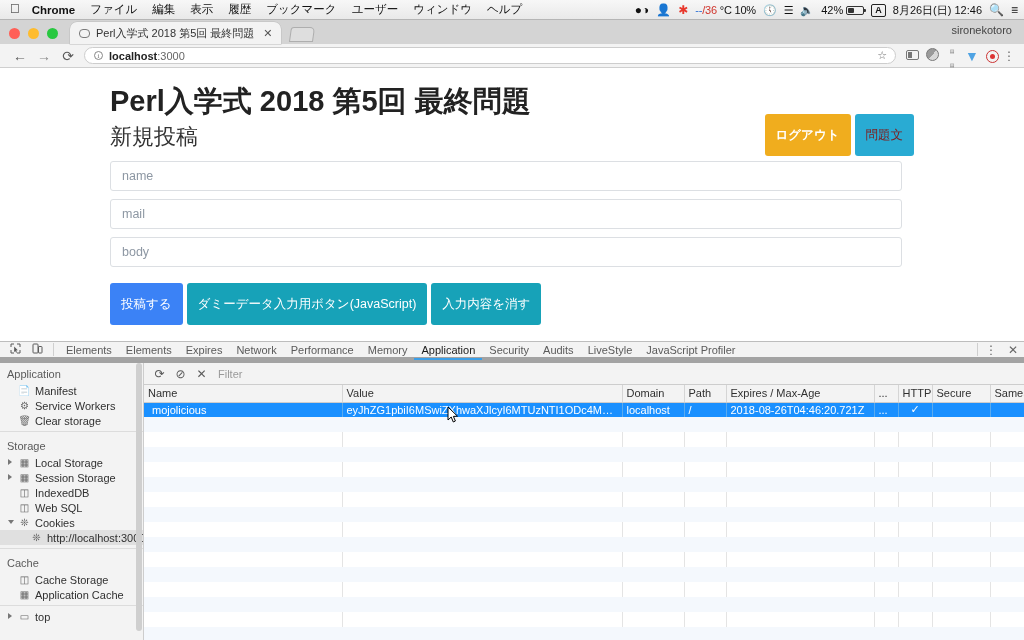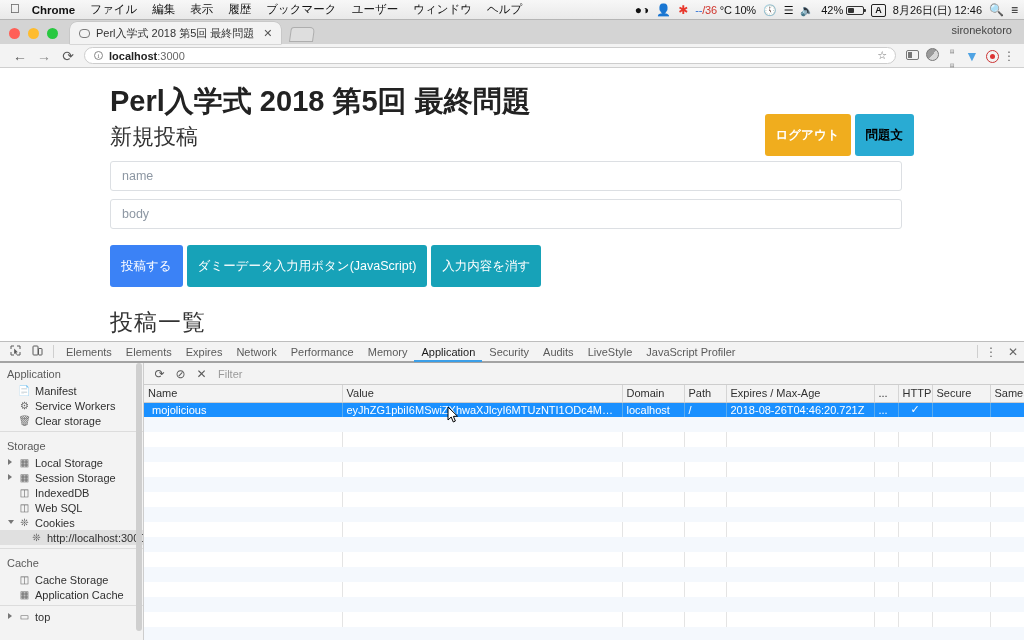--- a/index.html
+++ b/index.html
@@ -140,21 +140,21 @@
   .head-actions {
     position: absolute; right: 110px; top: 46px;
     display: flex; gap: 4px;
   }
   .btn {
     font-size: 12.5px; padding: 14px 11px; border: none;
     border-radius: 3px; color: #fff; cursor: pointer; line-height: 14px;
     font-family: "Liberation Sans", sans-serif; white-space: nowrap;
   }
   .btn-warn { background: #f0ad1e; color: #fff; font-weight: bold;}
-  .btn-info { background: #29abd3; color: #000000; font-weight: bold;}
+  .btn-info { background: #29abd3; color: #7f1d1d; font-weight: normal;}
   .btn-teal { background: #3b82f6; }
   .btn-teal2 { background: #17a2b8; }
   .form-field {
     width: 792px; height: 30px; margin-top: 8px;
     border: 1px solid #dcdfe3; border-radius: 3px;
     background: #fff; display: flex; align-items: center;
     padding: 0 11px; font-size: 12.5px; color: #8d97a3;
   }
   .form-field:first-of-type { margin-top: 9px; }
   .btn-row { display: flex; gap: 4px; margin-top: 16px; }
@@ -165,21 +165,21 @@
   
   .devtools {
     width: 1024px; height: 300px;
     background: #f3f3f3;
     border-top: 1px solid #bdbdbd;
     display: flex; flex-direction: column;
     font-size: 11px; color: #303030;
   }
   .dt-tabbar {
     height: 21px; display: flex; align-items: center;
-    border-bottom: 2px solid #a3a3a3; background: #f3f3f3;
+    border-bottom: 6px solid #a3a3a3; background: #f3f3f3;
     position: relative; padding-left: 4px;
   }
   .dt-icon-btn { width: 22px; text-align: center; color: #5a5a5a; font-size: 12px; }
   .cursor-ico { width:11px;height:11px;display:inline-block;position:relative;}
   .dt-sep { width: 1px; height: 13px; background: #cfcfcf; margin: 0 5px; }
   .dt-tab {
     padding: 0 7px; height: 20px; line-height: 21px;
     color: #5a5a5a; white-space: nowrap;
   }
   .dt-tab.active { color: #1a1a1a; box-shadow: inset 0 -2px 0 0 #3b9fe8; }
@@ -325,20 +325,23 @@
     <div class="page-h1">Perl入学式 2018 第5回 最終問題</div>
     <div class="page-h2">新規投稿</div>
 
     <div class="head-actions">
       <button class="btn btn-warn">ログアウト</button>
       <button class="btn btn-info">問題文</button>
     </div>
 
     <div class="form-field">
       <span>name</span>
+    </div>
+    <div class="form-field">
+      <span>mail</span>
     </div>
     <div class="form-field">
       <span>body</span>
     </div>
 
     <div class="btn-row">
       <button class="btn btn-teal">投稿する</button>
       <button class="btn btn-teal2">ダミーデータ入力用ボタン(JavaScript)</button>
       <button class="btn btn-teal2">入力内容を消す</button>
     </div>

